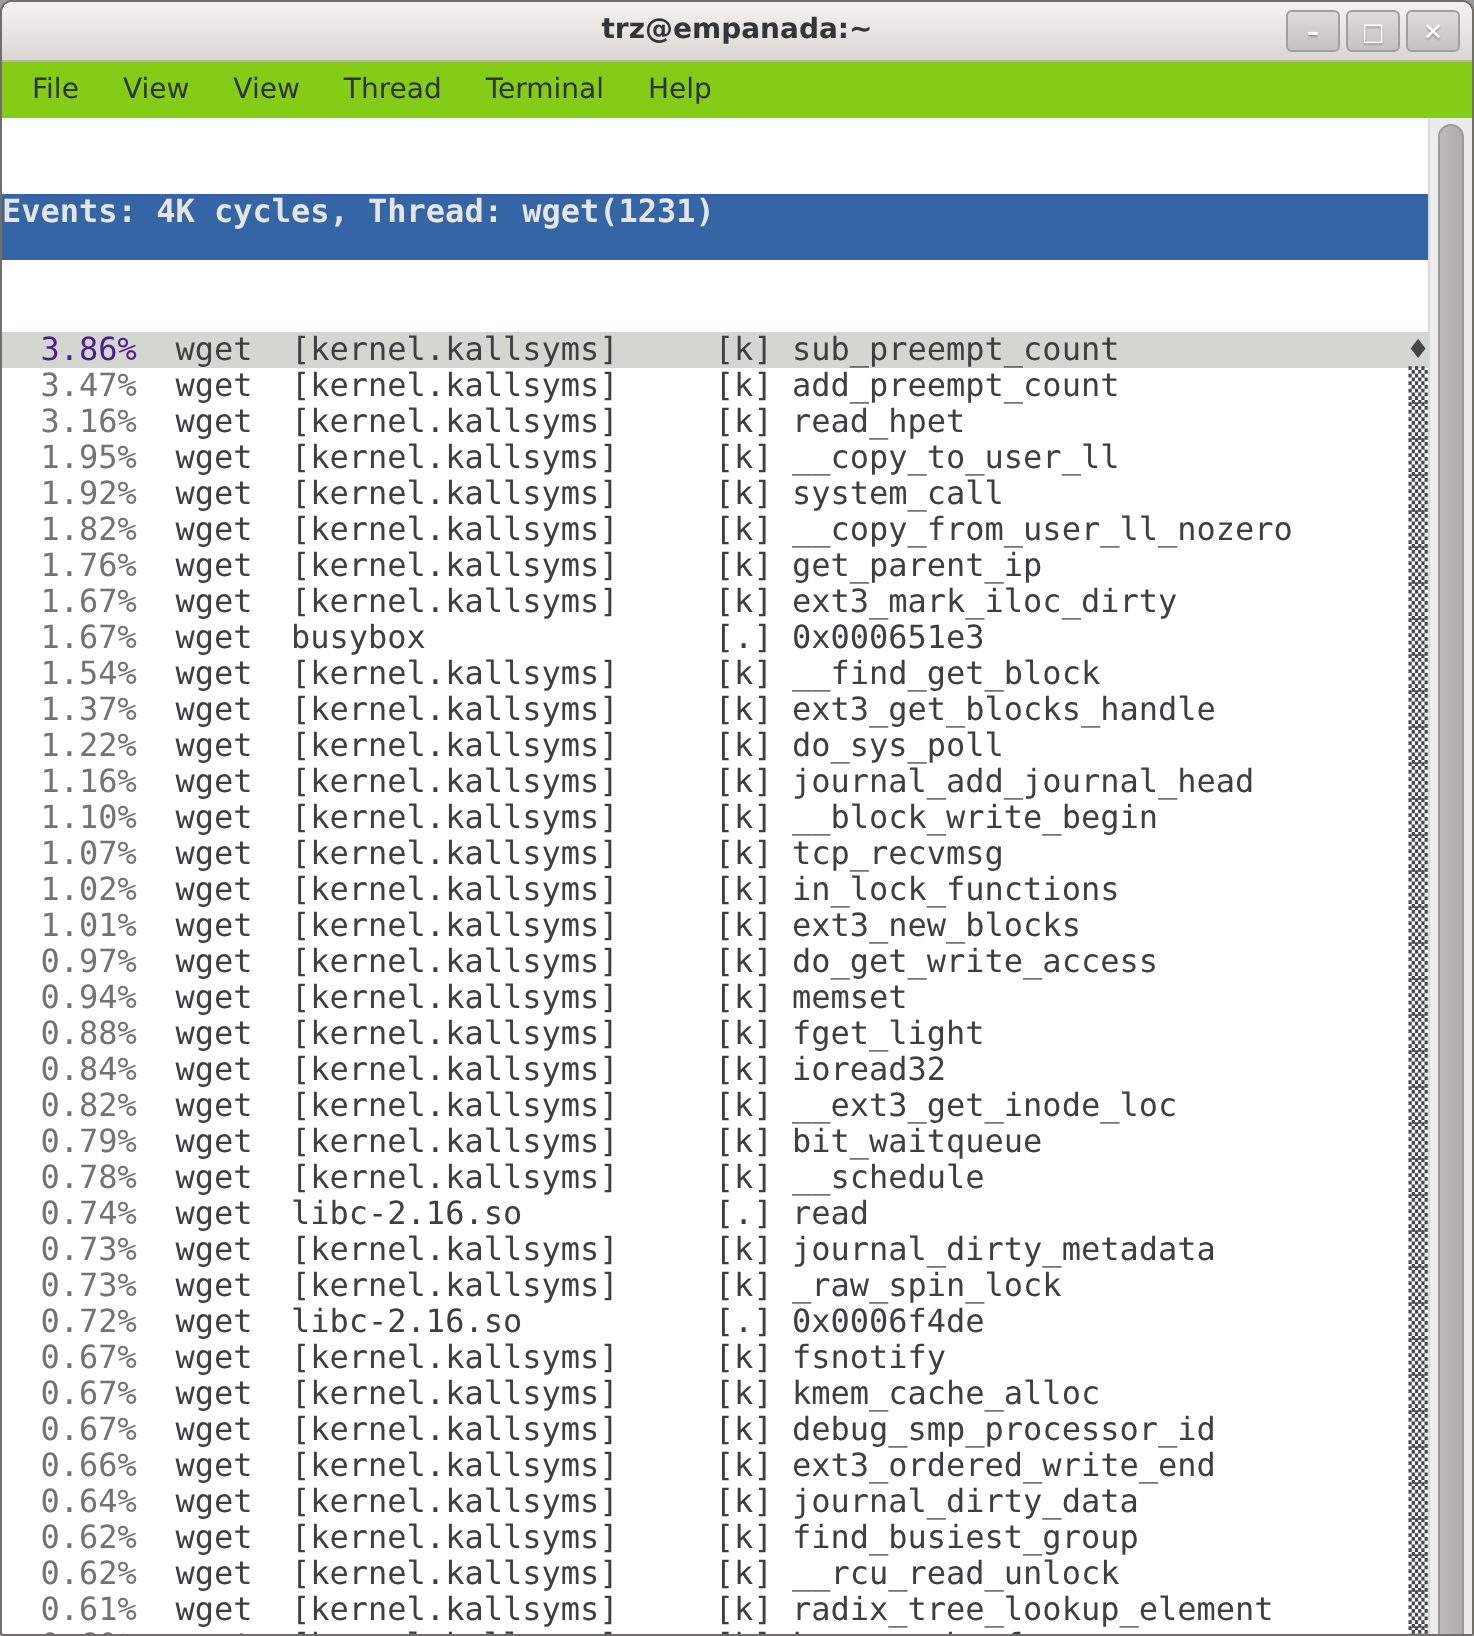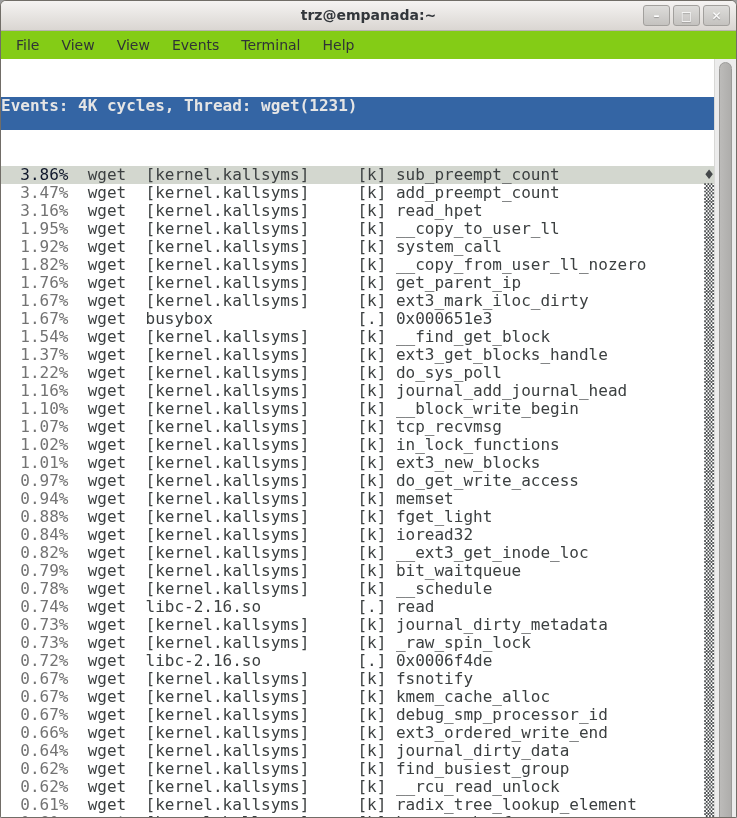--- a/index.html
+++ b/index.html
@@ -46,21 +46,21 @@
     font-family:"DejaVu Sans Mono","Liberation Mono",monospace;
     font-size:16px; line-height:18px;
     white-space:pre; overflow:hidden; color:#3c4041;
   }
   .evline {
     height:33px; background:#3465a4; color:#e5e5e5; font-weight:bold;
   }
   .trow { height:18px; }
   .trow .pct { color:#737373; }
   .trow.selected { background:#d3d7cf; }
-  .trow.selected .pct { color:#0f172a; }
+  .trow.selected .pct { color:#4c1d95; }
   .marker { color:#44484a; }
   
   .scrollbar {
     flex:0 0 22px; position:relative;
     background:#ececec; border-left:1px solid #d8d8d6;
   }
   .thumb {
     position:absolute; left:4px; width:13px;
     top:3px; height:calc(100% - 22px);
     background:linear-gradient(90deg,#bcbbb9,#aeadab);
@@ -84,21 +84,21 @@
       <div class="winbtn">
         <span>✕</span>
       </div>
     </div>
   </div>
 
   <div class="menubar">
       <div class="menu-item">File</div>
       <div class="menu-item">View</div>
       <div class="menu-item">View</div>
-      <div class="menu-item">Events</div>
+      <div class="menu-item">Thread</div>
       <div class="menu-item">Terminal</div>
       <div class="menu-item">Help</div>
     </div>
 
   <div class="termwrap">
     <div class="term">
       <div class="evline">Events: 4K cycles, Thread: wget(1231)</div>
       <div><div class="trow selected"><span class="pct">  3.86%</span><span>  wget  [kernel.kallsyms]     [k] sub_preempt_count               </span><span class="marker">♦</span></div><div class="trow"><span class="pct">  3.47%</span><span>  wget  [kernel.kallsyms]     [k] add_preempt_count               </span><span class="marker">▒</span></div><div class="trow"><span class="pct">  3.16%</span><span>  wget  [kernel.kallsyms]     [k] read_hpet                       </span><span class="marker">▒</span></div><div class="trow"><span class="pct">  1.95%</span><span>  wget  [kernel.kallsyms]     [k] __copy_to_user_ll               </span><span class="marker">▒</span></div><div class="trow"><span class="pct">  1.92%</span><span>  wget  [kernel.kallsyms]     [k] system_call                     </span><span class="marker">▒</span></div><div class="trow"><span class="pct">  1.82%</span><span>  wget  [kernel.kallsyms]     [k] __copy_from_user_ll_nozero      </span><span class="marker">▒</span></div><div class="trow"><span class="pct">  1.76%</span><span>  wget  [kernel.kallsyms]     [k] get_parent_ip                   </span><span class="marker">▒</span></div><div class="trow"><span class="pct">  1.67%</span><span>  wget  [kernel.kallsyms]     [k] ext3_mark_iloc_dirty            </span><span class="marker">▒</span></div><div class="trow"><span class="pct">  1.67%</span><span>  wget  busybox               [.] 0x000651e3                      </span><span class="marker">▒</span></div><div class="trow"><span class="pct">  1.54%</span><span>  wget  [kernel.kallsyms]     [k] __find_get_block                </span><span class="marker">▒</span></div><div class="trow"><span class="pct">  1.37%</span><span>  wget  [kernel.kallsyms]     [k] ext3_get_blocks_handle          </span><span class="marker">▒</span></div><div class="trow"><span class="pct">  1.22%</span><span>  wget  [kernel.kallsyms]     [k] do_sys_poll                     </span><span class="marker">▒</span></div><div class="trow"><span class="pct">  1.16%</span><span>  wget  [kernel.kallsyms]     [k] journal_add_journal_head        </span><span class="marker">▒</span></div><div class="trow"><span class="pct">  1.10%</span><span>  wget  [kernel.kallsyms]     [k] __block_write_begin             </span><span class="marker">▒</span></div><div class="trow"><span class="pct">  1.07%</span><span>  wget  [kernel.kallsyms]     [k] tcp_recvmsg                     </span><span class="marker">▒</span></div><div class="trow"><span class="pct">  1.02%</span><span>  wget  [kernel.kallsyms]     [k] in_lock_functions               </span><span class="marker">▒</span></div><div class="trow"><span class="pct">  1.01%</span><span>  wget  [kernel.kallsyms]     [k] ext3_new_blocks                 </span><span class="marker">▒</span></div><div class="trow"><span class="pct">  0.97%</span><span>  wget  [kernel.kallsyms]     [k] do_get_write_access             </span><span class="marker">▒</span></div><div class="trow"><span class="pct">  0.94%</span><span>  wget  [kernel.kallsyms]     [k] memset                          </span><span class="marker">▒</span></div><div class="trow"><span class="pct">  0.88%</span><span>  wget  [kernel.kallsyms]     [k] fget_light                      </span><span class="marker">▒</span></div><div class="trow"><span class="pct">  0.84%</span><span>  wget  [kernel.kallsyms]     [k] ioread32                        </span><span class="marker">▒</span></div><div class="trow"><span class="pct">  0.82%</span><span>  wget  [kernel.kallsyms]     [k] __ext3_get_inode_loc            </span><span class="marker">▒</span></div><div class="trow"><span class="pct">  0.79%</span><span>  wget  [kernel.kallsyms]     [k] bit_waitqueue                   </span><span class="marker">▒</span></div><div class="trow"><span class="pct">  0.78%</span><span>  wget  [kernel.kallsyms]     [k] __schedule                      </span><span class="marker">▒</span></div><div class="trow"><span class="pct">  0.74%</span><span>  wget  libc-2.16.so          [.] read                            </span><span class="marker">▒</span></div><div class="trow"><span class="pct">  0.73%</span><span>  wget  [kernel.kallsyms]     [k] journal_dirty_metadata          </span><span class="marker">▒</span></div><div class="trow"><span class="pct">  0.73%</span><span>  wget  [kernel.kallsyms]     [k] _raw_spin_lock                  </span><span class="marker">▒</span></div><div class="trow"><span class="pct">  0.72%</span><span>  wget  libc-2.16.so          [.] 0x0006f4de                      </span><span class="marker">▒</span></div><div class="trow"><span class="pct">  0.67%</span><span>  wget  [kernel.kallsyms]     [k] fsnotify                        </span><span class="marker">▒</span></div><div class="trow"><span class="pct">  0.67%</span><span>  wget  [kernel.kallsyms]     [k] kmem_cache_alloc                </span><span class="marker">▒</span></div><div class="trow"><span class="pct">  0.67%</span><span>  wget  [kernel.kallsyms]     [k] debug_smp_processor_id          </span><span class="marker">▒</span></div><div class="trow"><span class="pct">  0.66%</span><span>  wget  [kernel.kallsyms]     [k] ext3_ordered_write_end          </span><span class="marker">▒</span></div><div class="trow"><span class="pct">  0.64%</span><span>  wget  [kernel.kallsyms]     [k] journal_dirty_data              </span><span class="marker">▒</span></div><div class="trow"><span class="pct">  0.62%</span><span>  wget  [kernel.kallsyms]     [k] find_busiest_group              </span><span class="marker">▒</span></div><div class="trow"><span class="pct">  0.62%</span><span>  wget  [kernel.kallsyms]     [k] __rcu_read_unlock               </span><span class="marker">▒</span></div><div class="trow"><span class="pct">  0.61%</span><span>  wget  [kernel.kallsyms]     [k] radix_tree_lookup_element       </span><span class="marker">▒</span></div><div class="trow"><span class="pct">  0.60%</span><span>  wget  [kernel.kallsyms]     [k] kmem_cache_free                 </span><span class="marker">▒</span></div><div class="trow"><span class="pct">  0.59%</span><span>  wget  [kernel.kallsyms]     [k] kfree                           </span><span class="marker">▒</span></div></div>
       
     </div>

